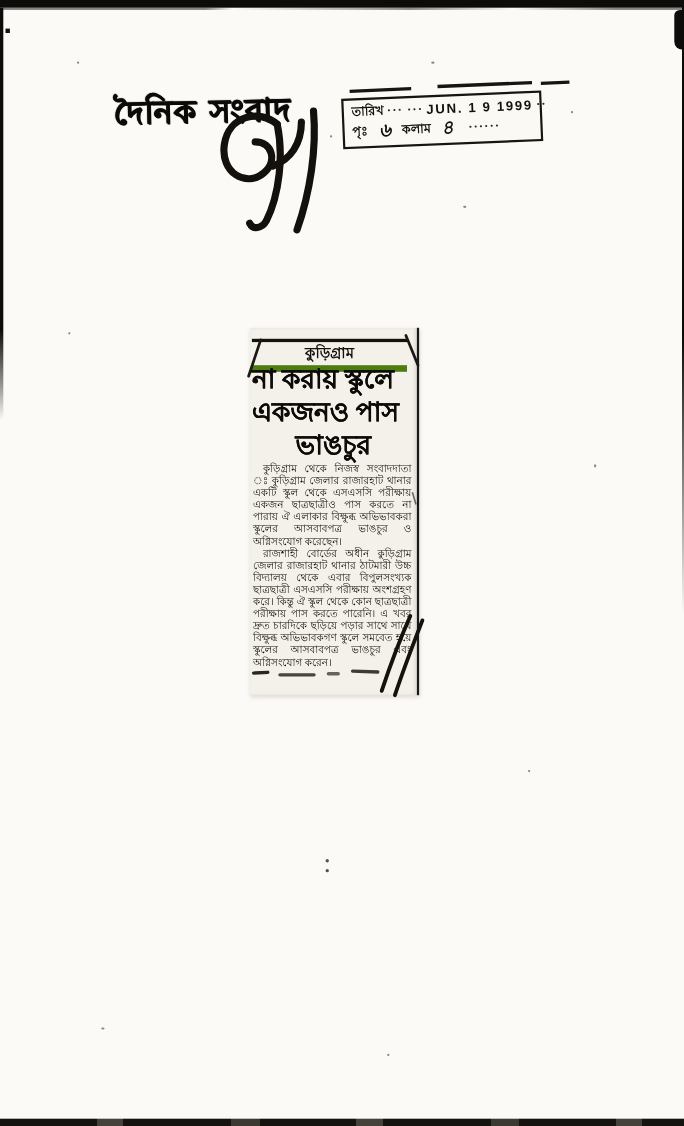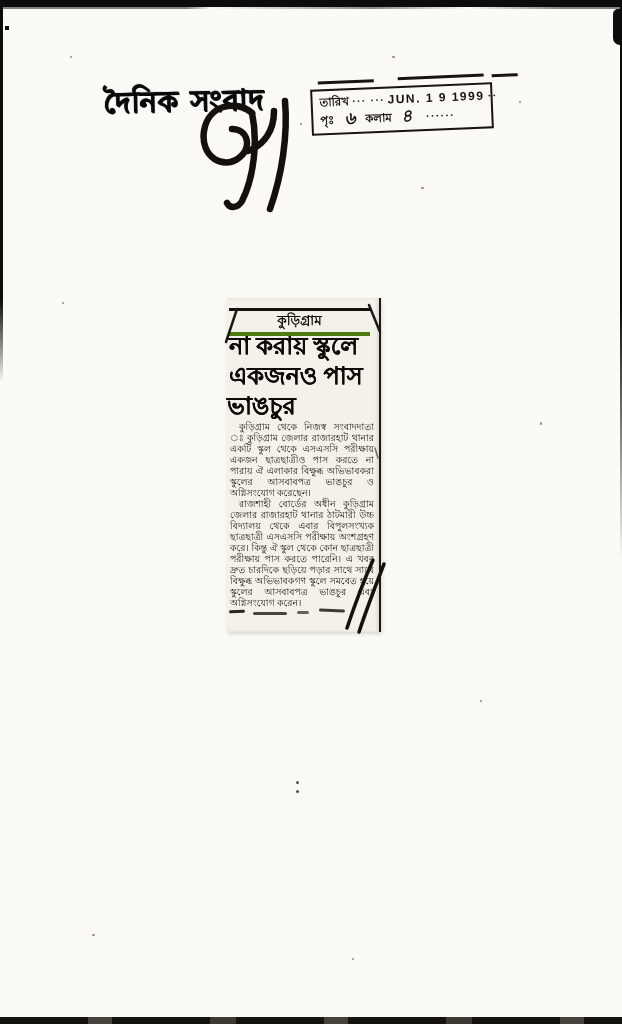--- a/index.html
+++ b/index.html
@@ -48,28 +48,28 @@
   .bignum{position:absolute;left:186px;top:97px;width:118px;height:120px;}
   
   .clip{
     position:absolute;left:227px;top:298px;width:152px;height:334px;
     background:#f4f1ea;
     border-right:2px solid #1b1815;
     box-shadow:1px 2px 4px rgba(60,55,45,.18), inset -2px 0 3px rgba(60,55,45,.12);
   }
   .kickerbox{
     position:absolute;top:10px;left:2px;width:141px;height:21px;
-    border-top:3px solid #15120e;border-bottom:4px solid #4d7c0f;
+    border-top:3px solid #15120e;border-bottom:6px solid #4d7c0f;
     text-align:center;font-weight:bold;font-size:13.5px;line-height:20px;
   }
   .clip-svg{position:absolute;left:0;top:0;width:152px;height:334px;overflow:visible;}
   .headline{position:absolute;top:33px;left:0;width:152px;font-weight:bold;color:#0d0b08;
     text-shadow:0 0 .6px #0d0b08;}
   .hl{font-size:24px;line-height:30px;white-space:nowrap;padding-left:2px;}
-  .hl-3{text-align:left;padding-left:0;}
+  .hl-3{text-align:center;padding-left:0;}
   .clip-body{
     position:absolute;top:124px;left:3px;width:144px;
     font-size:9.4px;line-height:11px;text-align:justify;
     color:#171310;font-weight:500;
   }
   .clip-body p{margin:0;text-indent:9px;}
   .slashes{position:absolute;left:112px;top:258px;width:50px;height:80px;overflow:visible;}
   .smudge{position:absolute;background:#2a2620;height:3px;border-radius:2px;}
   .s1{left:2px;top:312px;width:16px;transform:rotate(-3deg);}
   .s2{left:26px;top:314px;width:34px;opacity:.85;}

